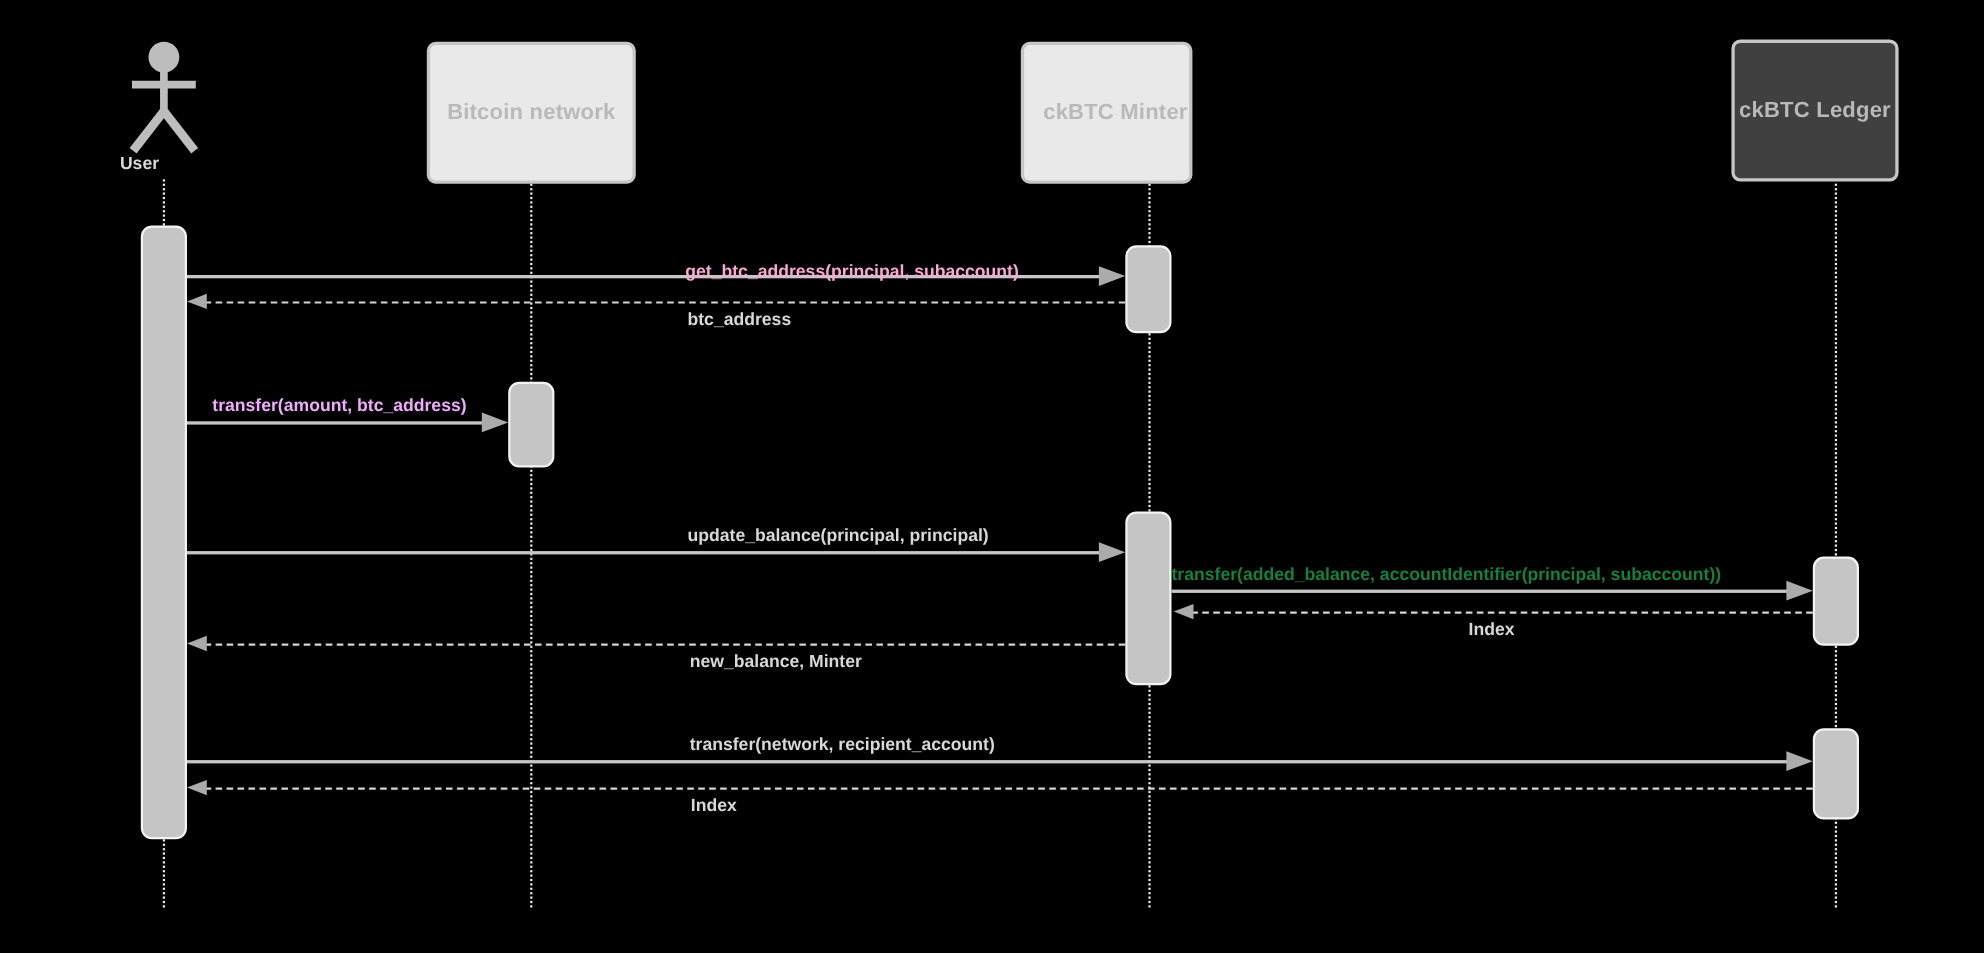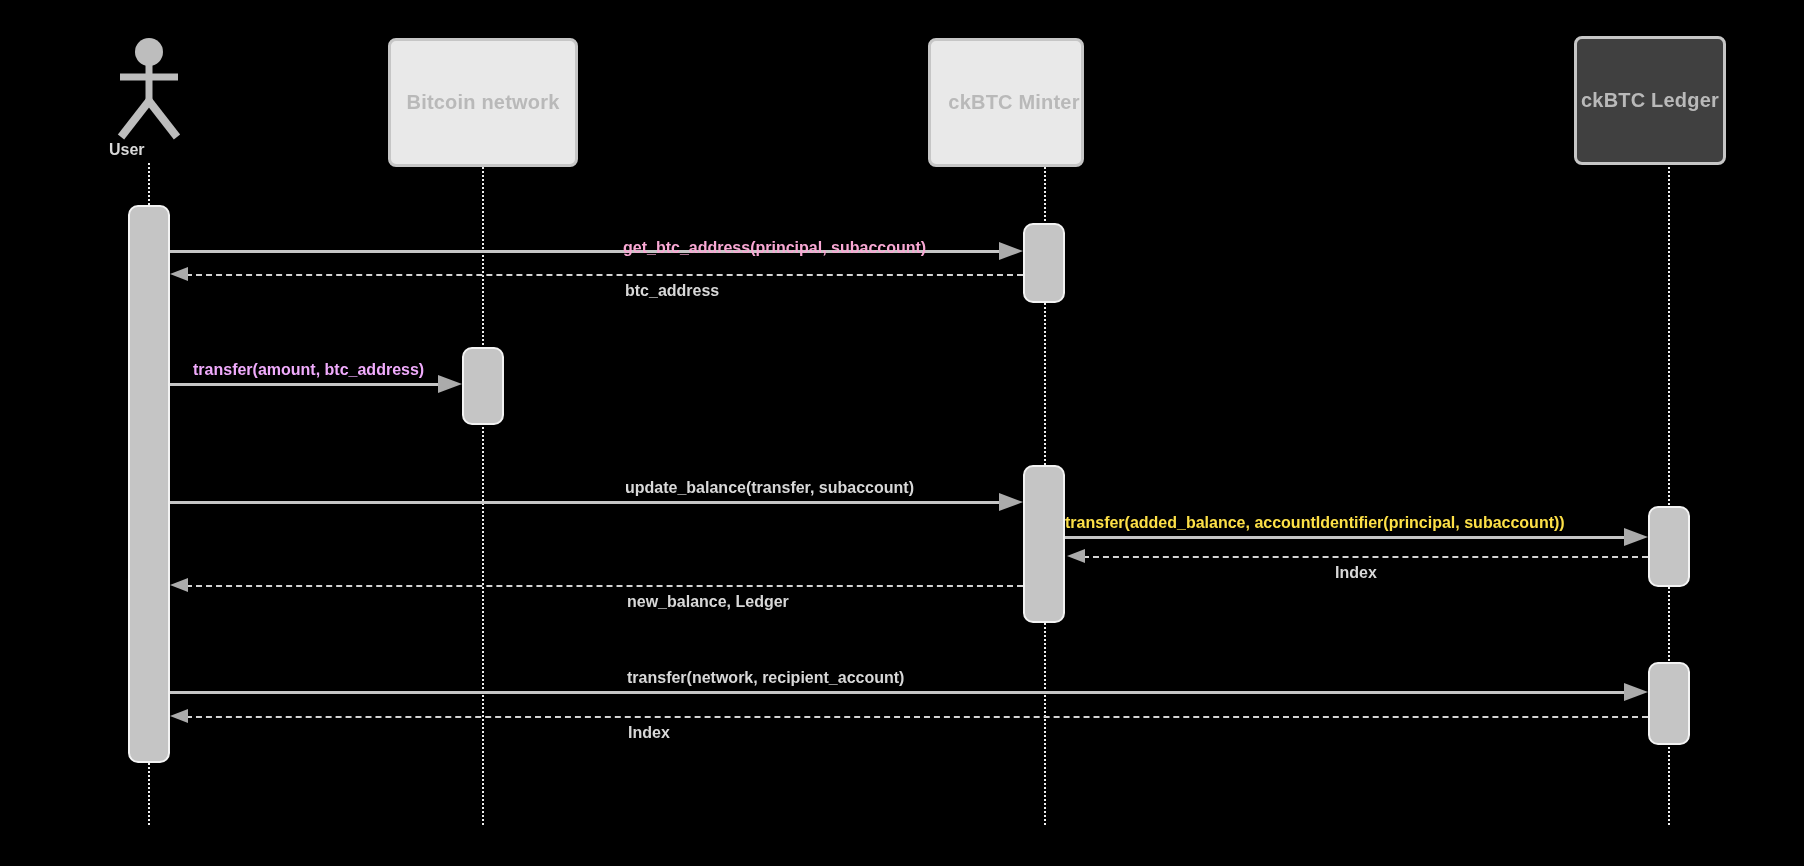--- a/index.html
+++ b/index.html
@@ -94,30 +94,30 @@
       <div class="arrow-head" style="top: 242px; border-top: 9px solid transparent; border-bottom: 9px solid transparent; left: 999px; border-left: 24px solid rgb(171, 171, 171);"></div>
       <div class="msg-label" style="left: 623px; top: 227px; color: #f9a8d4; margin-top: 11px;">get_btc_address(principal, subaccount)</div>
       <div class="msg-line" style="left: 186px; top: 274px; width: 837px; border-top: 2px dashed rgb(211, 211, 211);"></div>
       <div class="arrow-head" style="top: 267px; border-top: 7px solid transparent; border-bottom: 7px solid transparent; left: 170px; border-right: 18px solid rgb(171, 171, 171);"></div>
       <div class="msg-label" style="left: 625px; top: 281px; color: rgb(216, 216, 216); text-align: right;">btc_address</div>
       <div class="msg-line" style="left: 170px; top: 383px; width: 270px; border-top: 3px solid rgb(198, 198, 198);"></div>
       <div class="arrow-head" style="top: 375px; border-top: 9px solid transparent; border-bottom: 9px solid transparent; left: 438px; border-left: 24px solid rgb(171, 171, 171);"></div>
       <div class="msg-label" style="left: 193px; top: 360px; color: #f0abfc;">transfer(amount, btc_address)</div>
       <div class="msg-line" style="left: 170px; top: 501px; width: 831px; border-top: 3px solid rgb(198, 198, 198);"></div>
       <div class="arrow-head" style="top: 493px; border-top: 9px solid transparent; border-bottom: 9px solid transparent; left: 999px; border-left: 24px solid rgb(171, 171, 171);"></div>
-      <div class="msg-label" style="left: 625px; top: 478px; color: rgb(216, 216, 216);">update_balance(transfer, subaccount)</div>
+      <div class="msg-label" style="left: 625px; top: 478px; color: rgb(216, 216, 216);">update_balance(principal, principal)</div>
       <div class="msg-line" style="left: 1065px; top: 536px; width: 561px; border-top: 3px solid rgb(198, 198, 198);"></div>
       <div class="arrow-head" style="top: 528px; border-top: 9px solid transparent; border-bottom: 9px solid transparent; left: 1624px; border-left: 24px solid rgb(171, 171, 171);"></div>
-      <div class="msg-label" style="left: 1065px; top: 513px; color: #fde047;">transfer(added_balance, accountIdentifier(principal, subaccount))</div>
+      <div class="msg-label" style="left: 1065px; top: 513px; color: #15803d;">transfer(added_balance, accountIdentifier(principal, subaccount))</div>
       <div class="msg-line" style="left: 1083px; top: 556px; width: 565px; border-top: 2px dashed rgb(211, 211, 211);"></div>
       <div class="arrow-head" style="top: 549px; border-top: 7px solid transparent; border-bottom: 7px solid transparent; left: 1067px; border-right: 18px solid rgb(171, 171, 171);"></div>
       <div class="msg-label" style="left: 1335px; top: 563px; color: rgb(216, 216, 216);">Index</div>
       <div class="msg-line" style="left: 186px; top: 585px; width: 837px; border-top: 2px dashed rgb(211, 211, 211);"></div>
       <div class="arrow-head" style="top: 578px; border-top: 7px solid transparent; border-bottom: 7px solid transparent; left: 170px; border-right: 18px solid rgb(171, 171, 171);"></div>
-      <div class="msg-label" style="left: 627px; top: 592px; color: rgb(216, 216, 216);">new_balance, Ledger</div>
+      <div class="msg-label" style="left: 627px; top: 592px; color: rgb(216, 216, 216);">new_balance, Minter</div>
       <div class="msg-line" style="left: 170px; top: 691px; width: 1456px; border-top: 3px solid rgb(198, 198, 198);"></div>
       <div class="arrow-head" style="top: 683px; border-top: 9px solid transparent; border-bottom: 9px solid transparent; left: 1624px; border-left: 24px solid rgb(171, 171, 171);"></div>
       <div class="msg-label" style="left: 627px; top: 668px; color: rgb(216, 216, 216);">transfer(network, recipient_account)</div>
       <div class="msg-line" style="left: 186px; top: 716px; width: 1462px; border-top: 2px dashed rgb(211, 211, 211);"></div>
       <div class="arrow-head" style="top: 709px; border-top: 7px solid transparent; border-bottom: 7px solid transparent; left: 170px; border-right: 18px solid rgb(171, 171, 171);"></div>
       <div class="msg-label" style="left: 628px; top: 723px; color: rgb(216, 216, 216);">Index</div>
     </div>
 </div>
 
 </body></html>

